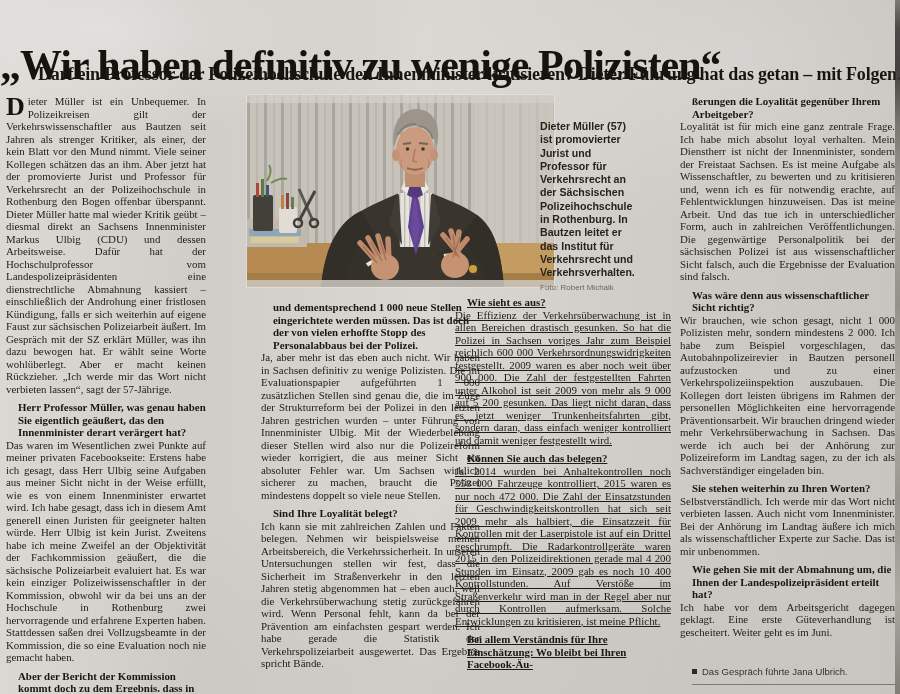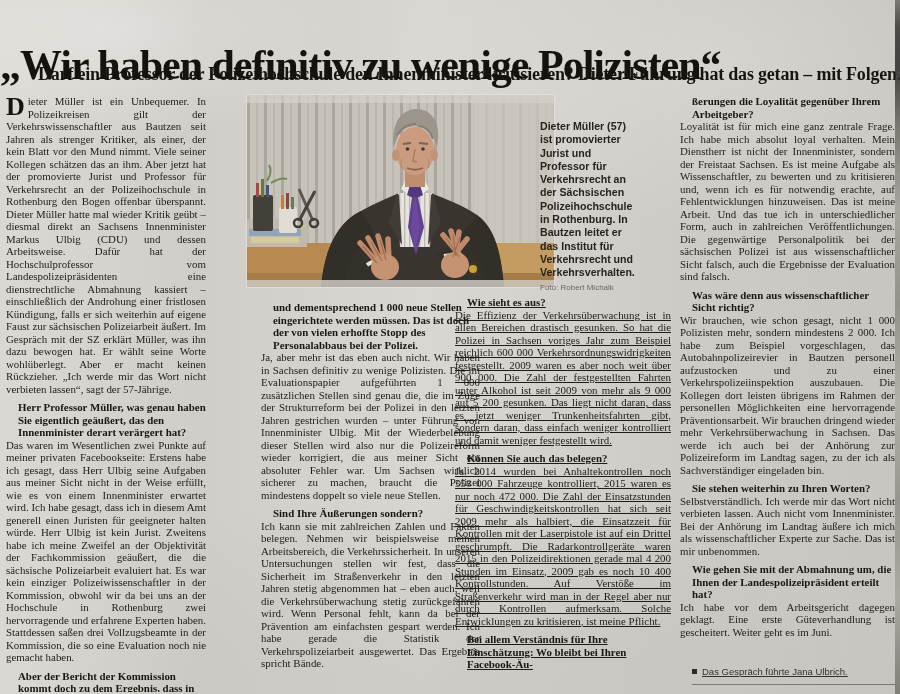--- a/index.html
+++ b/index.html
@@ -63,21 +63,21 @@
     text-align:left;
   }
   .credit{
     display:block;font-weight:normal;font-size:8px;line-height:10px;
     color:#6b6862;margin-top:3px;
   }
   .footer-credit{
     position:absolute;left:692px;top:666px;width:203px;
     font-family:"Liberation Sans", sans-serif;
     font-size:9.5px;line-height:11px;color:#34322d;
-    padding-bottom:7px;border-bottom:1.5px solid #7b7872;text-decoration:underline;
+    padding-bottom:7px;border-bottom:1.5px solid #7b7872;
   }
   .footer-credit .bullet{
     display:inline-block;width:5px;height:5px;background:#2c2a26;
     margin-right:5px;vertical-align:1px;
   }
 </style>
 </head>
 <body>
 
 <div class="paper-texture"></div>
@@ -88,21 +88,21 @@
 <div class="col col1">
   <p class="body"><span class="dropcap">D</span><span>ieter Müller ist ein Unbequemer. In Polizeikreisen gilt der Verkehrswissenschaftler aus Bautzen seit Jahren als strenger Kritiker, als einer, der kein Blatt vor den Mund nimmt. Viele seiner Kollegen schätzen das an ihm. Aber jetzt hat der promovierte Jurist und Professor für Verkehrsrecht an der Polizeihochschule in Rothenburg den Bogen offenbar überspannt. Dieter Müller hatte mal wieder Kritik geübt – diesmal direkt an Sachsens Innenminister Markus Ulbig (CDU) und dessen Arbeitsweise. Dafür hat der Hochschulprofessor vom Landespolizeipräsidenten eine dienstrechtliche Abmahnung kassiert – einschließlich der Androhung einer fristlosen Kündigung, falls er sich weiterhin auf eigene Faust zur sächsischen Polizeiarbeit äußert. Im Gespräch mit der SZ erklärt Müller, was ihn dazu bewogen hat. Er wählt seine Worte wohlüberlegt. Aber er macht keinen Rückzieher. „Ich werde mir das Wort nicht verbieten lassen“, sagt der 57-Jährige.</span></p>
   <p class="q">Herr Professor Müller, was genau haben Sie eigentlich geäußert, das den Innenminister derart verärgert hat?</p>
   <p class="body">Das waren im Wesentlichen zwei Punkte auf meiner privaten Facebookseite: Erstens habe ich gesagt, dass Herr Ulbig seine Aufgaben aus meiner Sicht nicht in der Weise erfüllt, wie es von einem Innenminister erwartet wird. Ich habe gesagt, dass ich in diesem Amt generell einen Juristen für geeigneter halten würde. Herr Ulbig ist kein Jurist. Zweitens habe ich meine Zweifel an der Objektivität der Fachkommission geäußert, die die sächsische Polizeiarbeit evaluiert hat. Es war kein einziger Polizeiwissenschaftler in der Kommission, obwohl wir da bei uns an der Hochschule in Rothenburg zwei hervorragende und erfahrene Experten haben. Stattdessen saßen drei Vollzugsbeamte in der Kommission, die so eine Evaluation noch nie gemacht haben.</p>
   <p class="q">Aber der Bericht der Kommission kommt doch zu dem Ergebnis, dass in Sachsen 1&nbsp;000 Polizeibeamte fehlen</p>
 </div>
 
 <div class="col col2">
   <p class="q first">und dementsprechend 1&nbsp;000 neue Stellen eingerichtete werden müssen. Das ist doch der von vielen erhoffte Stopp des Personalabbaus bei der Polizei.</p>
   <p class="body">Ja, aber mehr ist das eben auch nicht. Wir haben in Sachsen definitiv zu wenige Polizisten. Die im Evaluationspapier aufgeführten 1&nbsp;000 zusätzlichen Stellen sind genau die, die im Zuge der Strukturreform bei der Polizei in den letzten Jahren gestrichen wurden – unter Führung von Innenminister Ulbig. Mit der Wiederbelebung dieser Stellen wird also nur die Polizeireform wieder korrigiert, die aus meiner Sicht ein absoluter Fehler war. Um Sachsen wirklich sicherer zu machen, braucht die Polizei mindestens doppelt so viele neue Stellen.</p>
-  <p class="q">Sind Ihre Äußerungen sondern?</p>
+  <p class="q">Sind Ihre Loyalität belegt?</p>
   <p class="body">Ich kann sie mit zahlreichen Zahlen und Fakten belegen. Nehmen wir beispielsweise meinen Arbeitsbereich, die Verkehrssicherheit. In unseren Untersuchungen stellen wir fest, dass die Sicherheit im Straßenverkehr in den letzten Jahren stetig abgenommen hat – eben auch, weil die Verkehrsüberwachung stetig zurückgefahren wird. Wenn Personal fehlt, kann da bei der Prävention am einfachsten gespart werden. Ich habe gerade die Statistik der Verkehrspolizeiarbeit ausgewertet. Das Ergebnis spricht Bände.</p>
 </div>
 
 <div class="col col3">
   <p class="q first">Wie sieht es aus?</p>
   <p class="body">Die Effizienz der Verkehrsüberwachung ist in allen Bereichen drastisch gesunken. So hat die Polizei in Sachsen voriges Jahr zum Beispiel reichlich 600&nbsp;000 Verkehrsordnungswidrigkeiten festgestellt. 2009 waren es aber noch weit über 900&nbsp;000. Die Zahl der festgestellten Fahrten unter Alkohol ist seit 2009 von mehr als 9&nbsp;000 auf 5&nbsp;200 gesunken. Das liegt nicht daran, dass es jetzt weniger Trunkenheitsfahrten gibt, sondern daran, dass einfach weniger kontrolliert und damit weniger festgestellt wird.</p>
   <p class="q">Können Sie auch das belegen?</p>
   <p class="body">Ja. 2014 wurden bei Anhaltekontrollen noch 558&nbsp;000 Fahrzeuge kontrolliert, 2015 waren es nur noch 472&nbsp;000. Die Zahl der Einsatzstunden für Geschwindigkeitskontrollen hat sich seit 2009 mehr als halbiert, die Einsatzzeit für Kontrollen mit der Laserpistole ist auf ein Drittel geschrumpft. Die Radarkontrollgeräte waren 2015 in den Polizeidirektionen gerade mal 4&nbsp;200 Stunden im Einsatz, 2009 gab es noch 10&nbsp;400 Kontrollstunden. Auf Verstöße im Straßenverkehr wird man in der Regel aber nur durch Kontrollen aufmerksam. Solche Entwicklungen zu kritisieren, ist meine Pflicht.</p>
   <p class="q">Bei allem Verständnis für Ihre Einschätzung: Wo bleibt bei Ihren Facebook-Äu-</p>
 </div>

